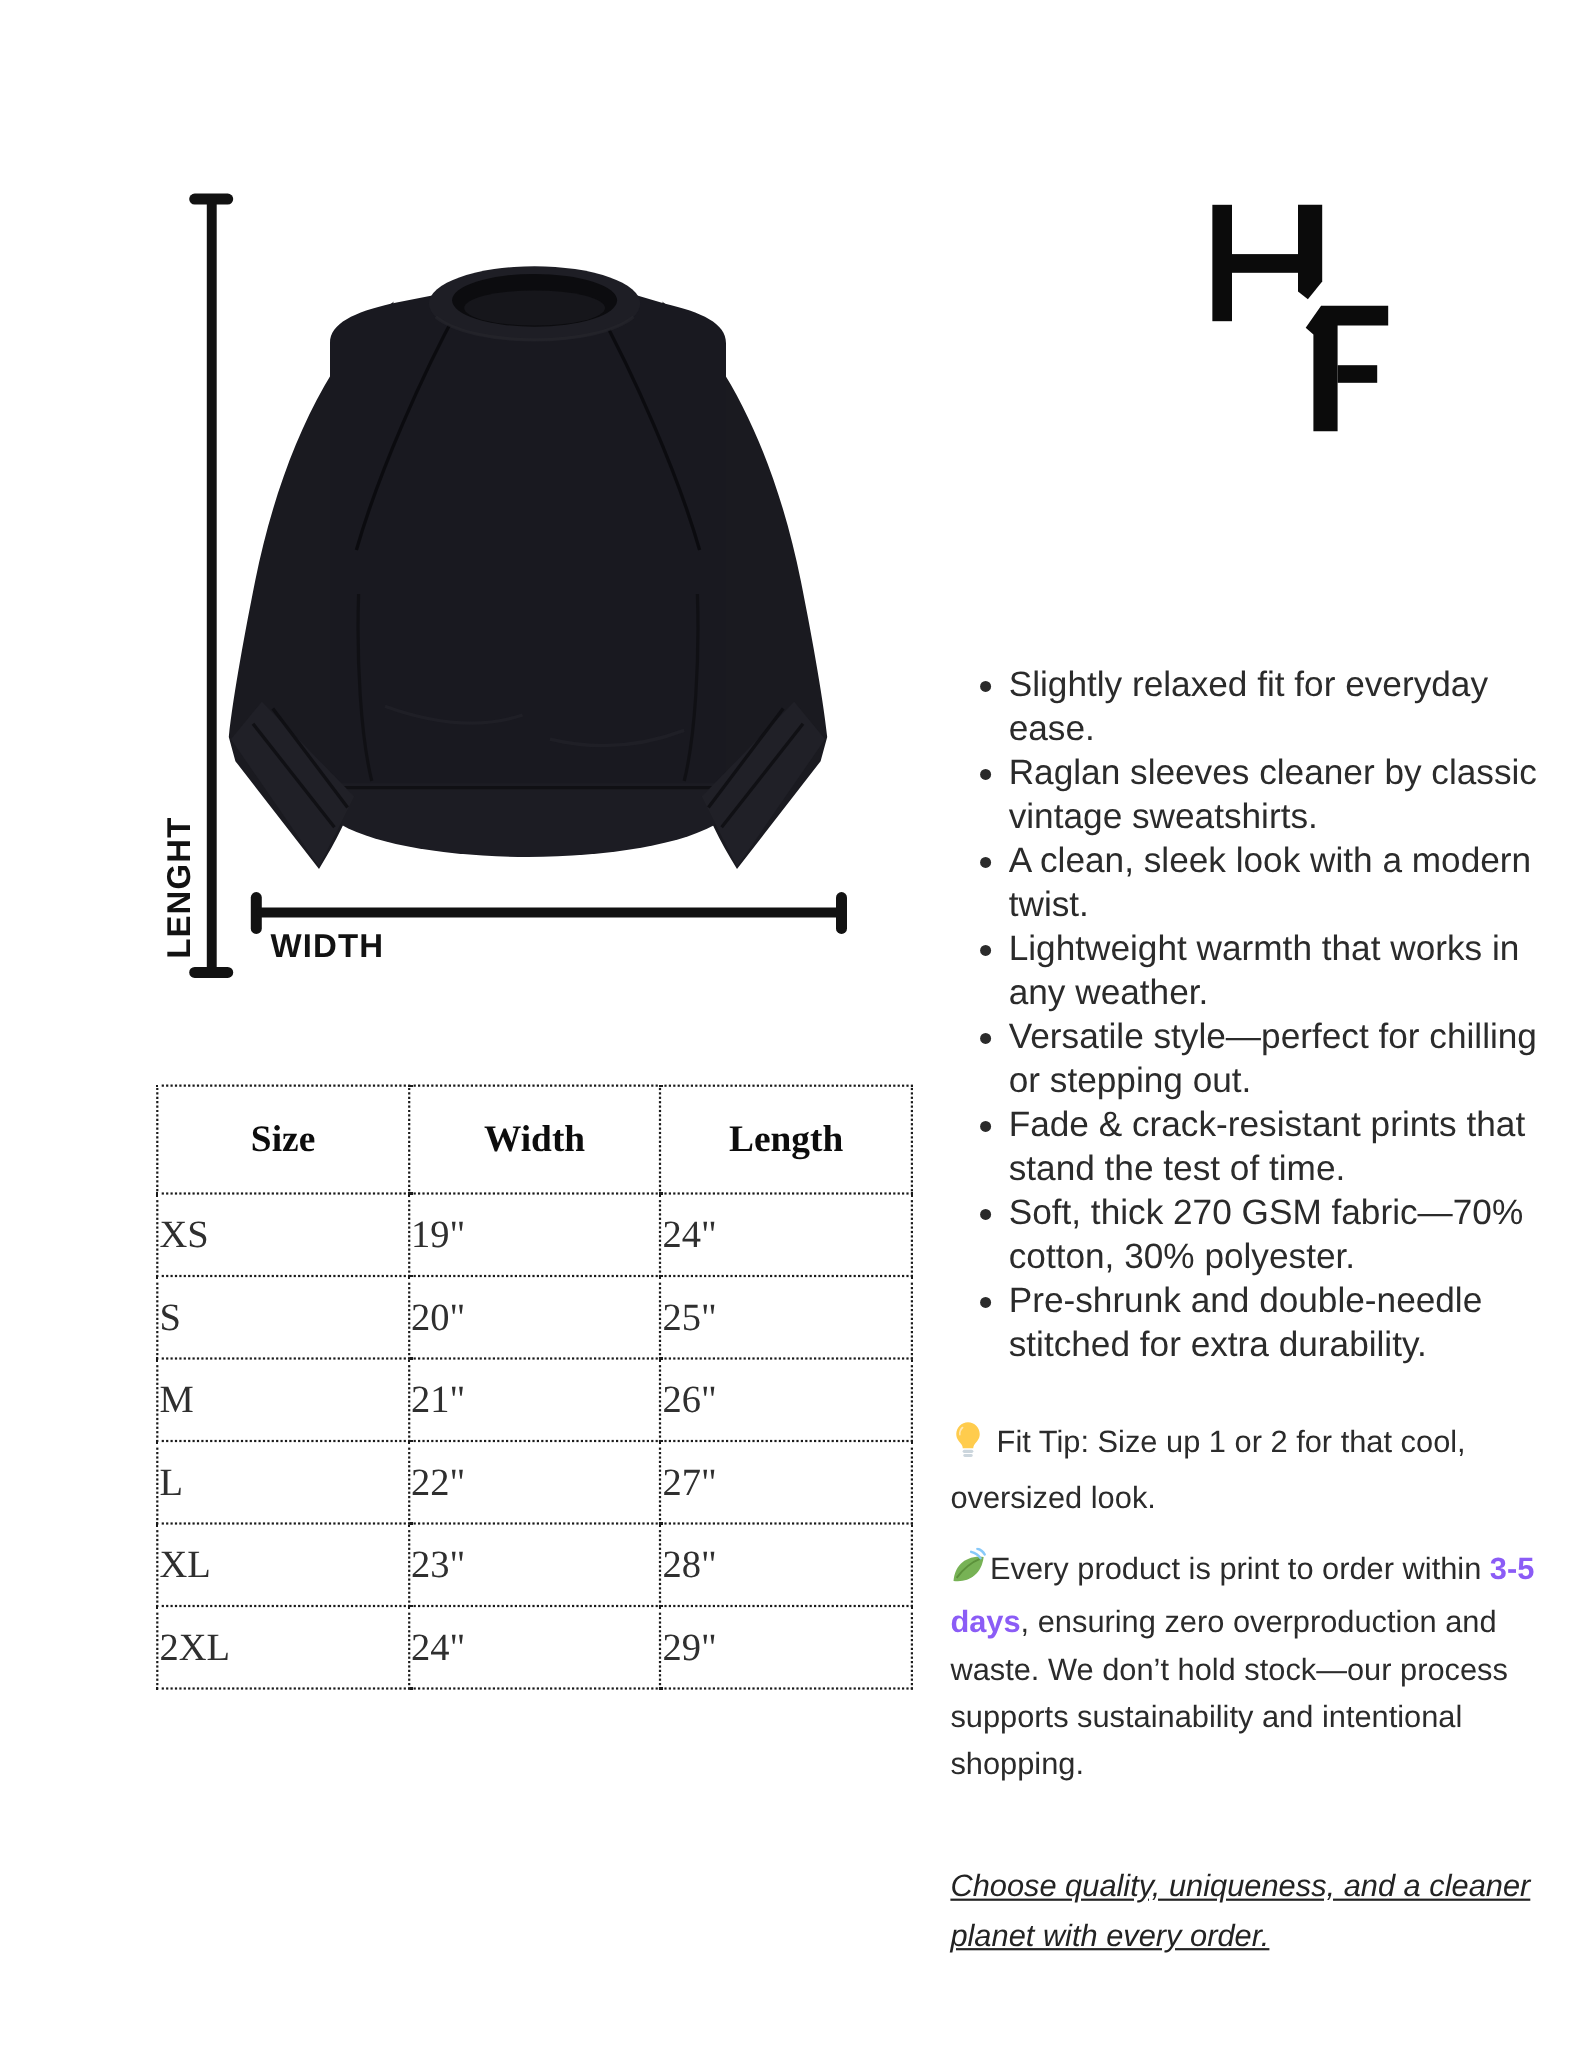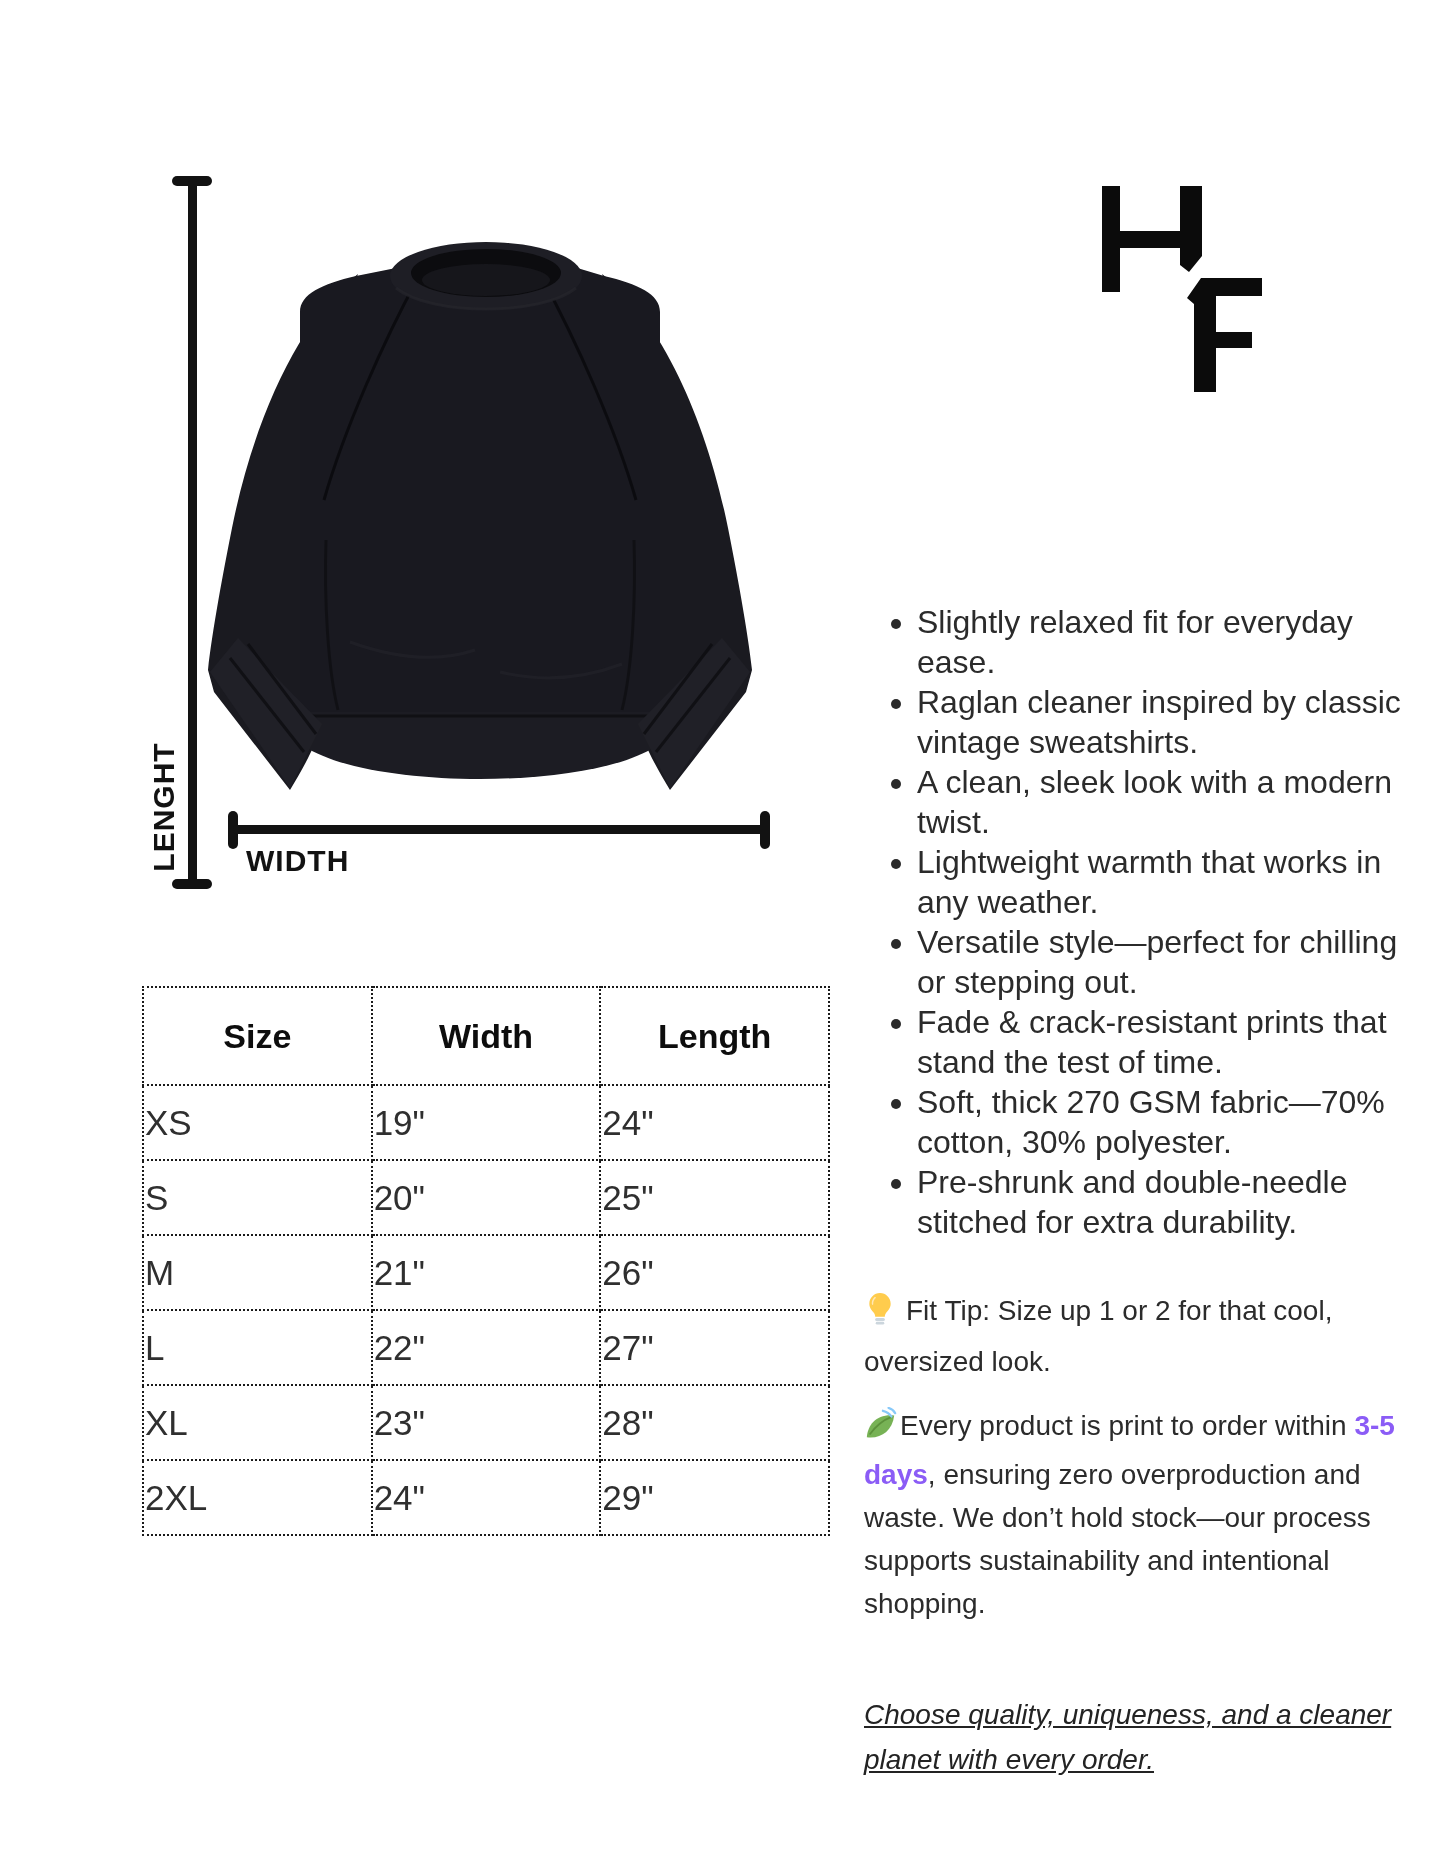--- a/index.html
+++ b/index.html
@@ -25,21 +25,21 @@
     font-size:30px;font-weight:700;color:#121212;letter-spacing:1px;
   }
   .sweatshirt{position:absolute;left:200px;top:240px;width:560px;height:570px;}
   
   .size-table{
     position:absolute;left:142px;top:986px;width:688px;
     border-collapse:collapse;table-layout:fixed;
   }
   .size-table th,.size-table td{
     border:2px dotted #1a1a1a;vertical-align:middle;
-    font-family:Liberation Sans, sans-serif;
+    font-family:Liberation Serif, serif;
   }
   .size-table th{height:94px;font-size:34px;font-weight:700;color:#0d0d0d;}
   .size-table td{height:71px;font-size:35px;font-weight:400;color:#2f2f2f;}
   
   .logo{position:absolute;left:1102px;top:186px;width:170px;height:210px;}
   .features{
     position:absolute;left:864px;top:598px;width:509px;margin:4px;
     padding:0 0 0 49px;font-size:32px;line-height:40px;color:#2b2b2b;
   }
   .features li{margin:0;padding:0;}
@@ -158,21 +158,21 @@
       </g>
       <g>
         <path d="M99,92 L160,92 L160,110 L114,110 L114,206 L92,206 L92,118 L85,112 Z"></path>
         <rect x="114" y="146" width="36" height="16"></rect>
       </g>
     </g>
   </svg>
 
   <ul class="features">
     <li>Slightly relaxed fit for everyday ease.</li>
-    <li>Raglan cleaner inspired by classic vintage sweatshirts.</li>
+    <li>Raglan sleeves cleaner by classic vintage sweatshirts.</li>
     <li>A clean, sleek look with a modern twist.</li>
     <li>Lightweight warmth that works in any weather.</li>
     <li>Versatile style—perfect for chilling or stepping out.</li>
     <li>Fade &amp; crack-resistant prints that stand the test of time.</li>
     <li>Soft, thick 270 GSM fabric—70% cotton, 30% polyester.</li>
     <li>Pre-shrunk and double-needle stitched for extra durability.</li>
   </ul>
 
   <p class="note fit-tip">
     <span class="inline-icon bulb">

